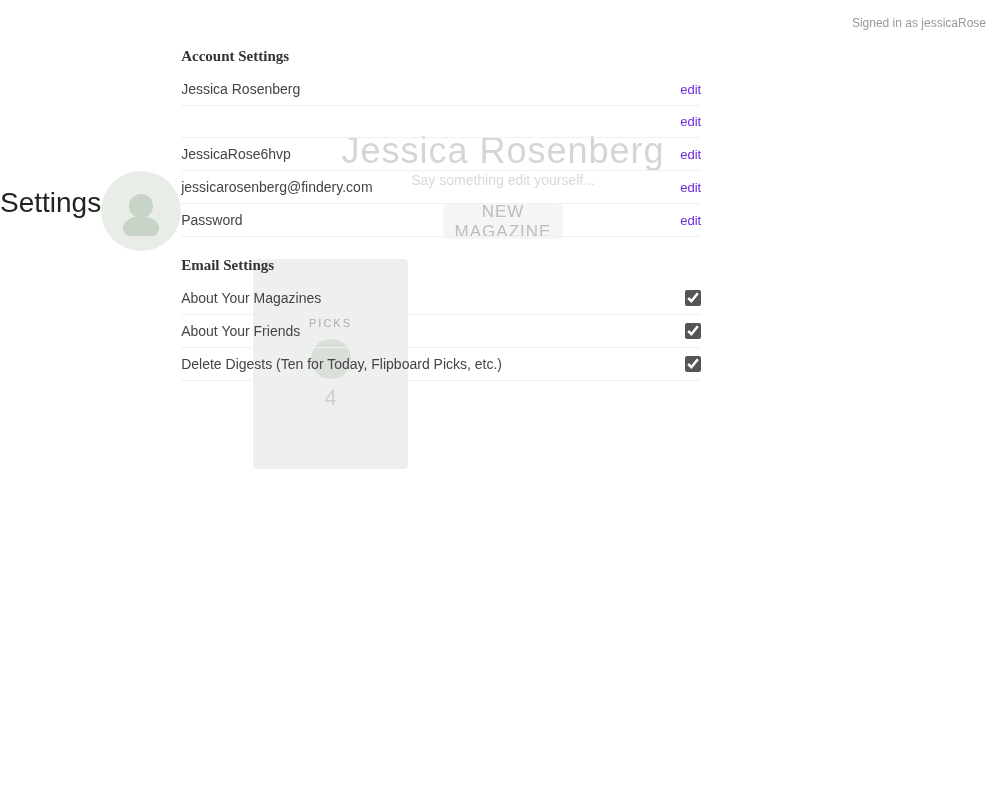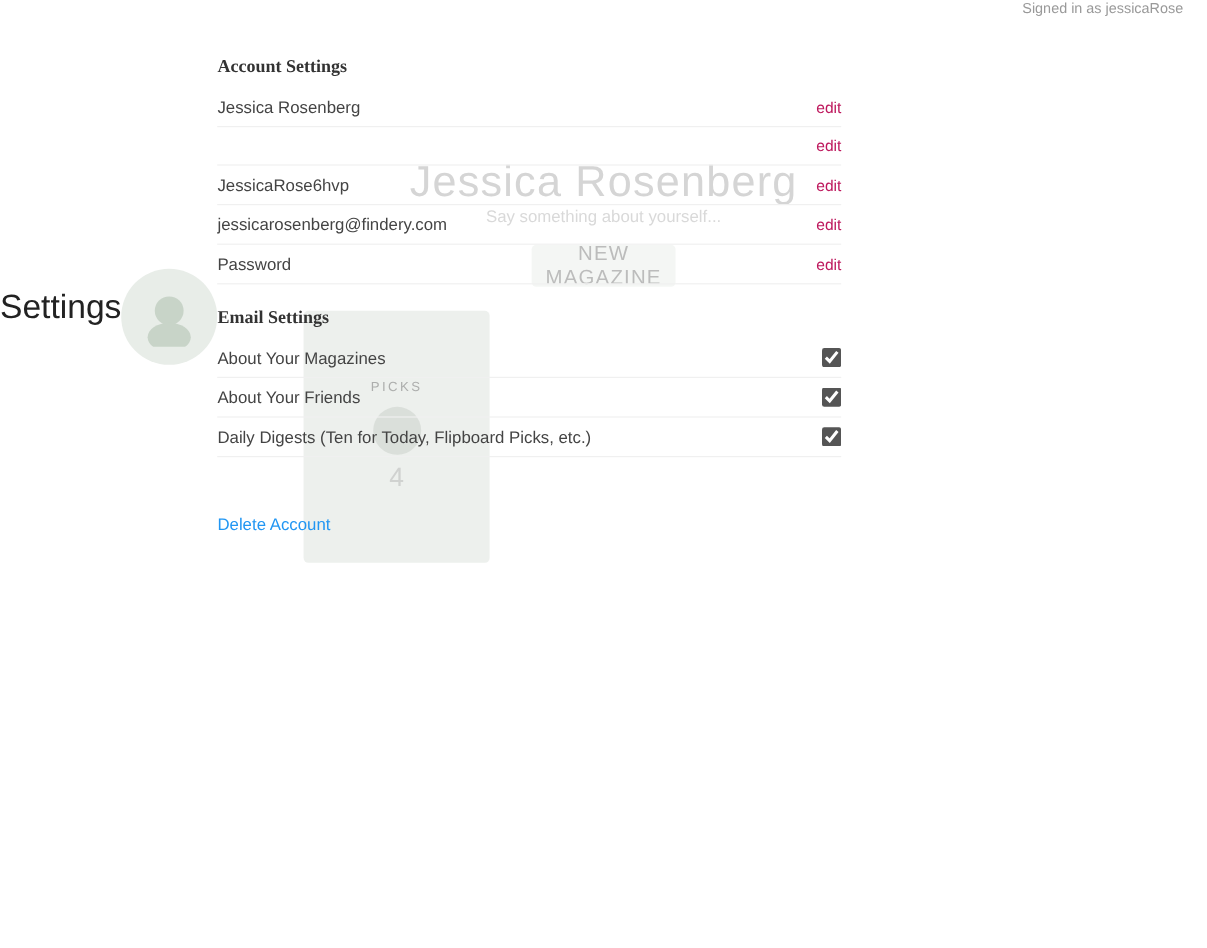--- a/index.html
+++ b/index.html
@@ -7,21 +7,21 @@
       font-family: -apple-system, BlinkMacSystemFont, "Segoe UI", Helvetica, Arial, sans-serif;
       background: #fff;
       color: #222;
       width: 1006px;
       min-height: 790px;
       position: relative;
     }
 
     .signed-in-bar {
       position: absolute;
-      top: 0;
+      top: 16px;
       right: 20px;
       font-size: 12px;
       color: #999;
     }
 
     .page-container {
       display: flex;
       flex-direction: row;
       align-items: center;
       padding-top: 40px;
@@ -162,21 +162,21 @@
       border-bottom: 1px solid #f0f0f0;
     }
 
     .settings-row-label {
       font-size: 14px;
       color: #444;
     }
 
     .edit-link {
       font-size: 13px;
-      color: #be185d;
+      color: #6d28d9;
       cursor: pointer;
       text-decoration: none;
     }
 
     
     .email-section {
       margin-top: 20px;
     }
 
     .checkbox-row {
@@ -226,21 +226,21 @@
       <svg width="50" height="50" viewBox="0 0 50 50" fill="none">
         <circle cx="25" cy="20" r="12" fill="#c8d4c8"></circle>
         <ellipse cx="25" cy="42" rx="18" ry="12" fill="#c8d4c8"></ellipse>
       </svg>
     </div>
   </div>
 
   <div class="overlay-container">
     <div class="profile-overlay">
       <div class="profile-name-overlay">Jessica Rosenberg</div>
-      <div class="profile-bio-overlay">Say something about yourself...</div>
+      <div class="profile-bio-overlay">Say something edit yourself...</div>
       <div class="new-magazine-overlay">
         <span class="new-magazine-label">NEW MAGAZINE</span>
       </div>
       <div class="cards-row">
         <div class="card-overlay">
           <div class="card-label">PICKS</div>
           <div class="card-icon-circle"></div>
           <div class="card-count">4</div>
         </div>
       </div>
@@ -288,23 +288,20 @@
       </div>
 
       <div class="checkbox-row">
         <span class="checkbox-row-label">About Your Friends</span>
         <input type="checkbox" class="checkbox-input" checked="" style="">
       </div>
 
 
 
       <div class="checkbox-row">
-        <span class="checkbox-row-label">Daily Digests (Ten for Today, Flipboard Picks, etc.)</span>
+        <span class="checkbox-row-label">Delete Digests (Ten for Today, Flipboard Picks, etc.)</span>
         <input type="checkbox" class="checkbox-input" checked="" style="">
       </div>
     </div>
 
-    <div class="delete-section">
-      <a class="delete-link">Delete Account</a>
-    </div>
 
   </div>
 </div>
 
 </body></html>

